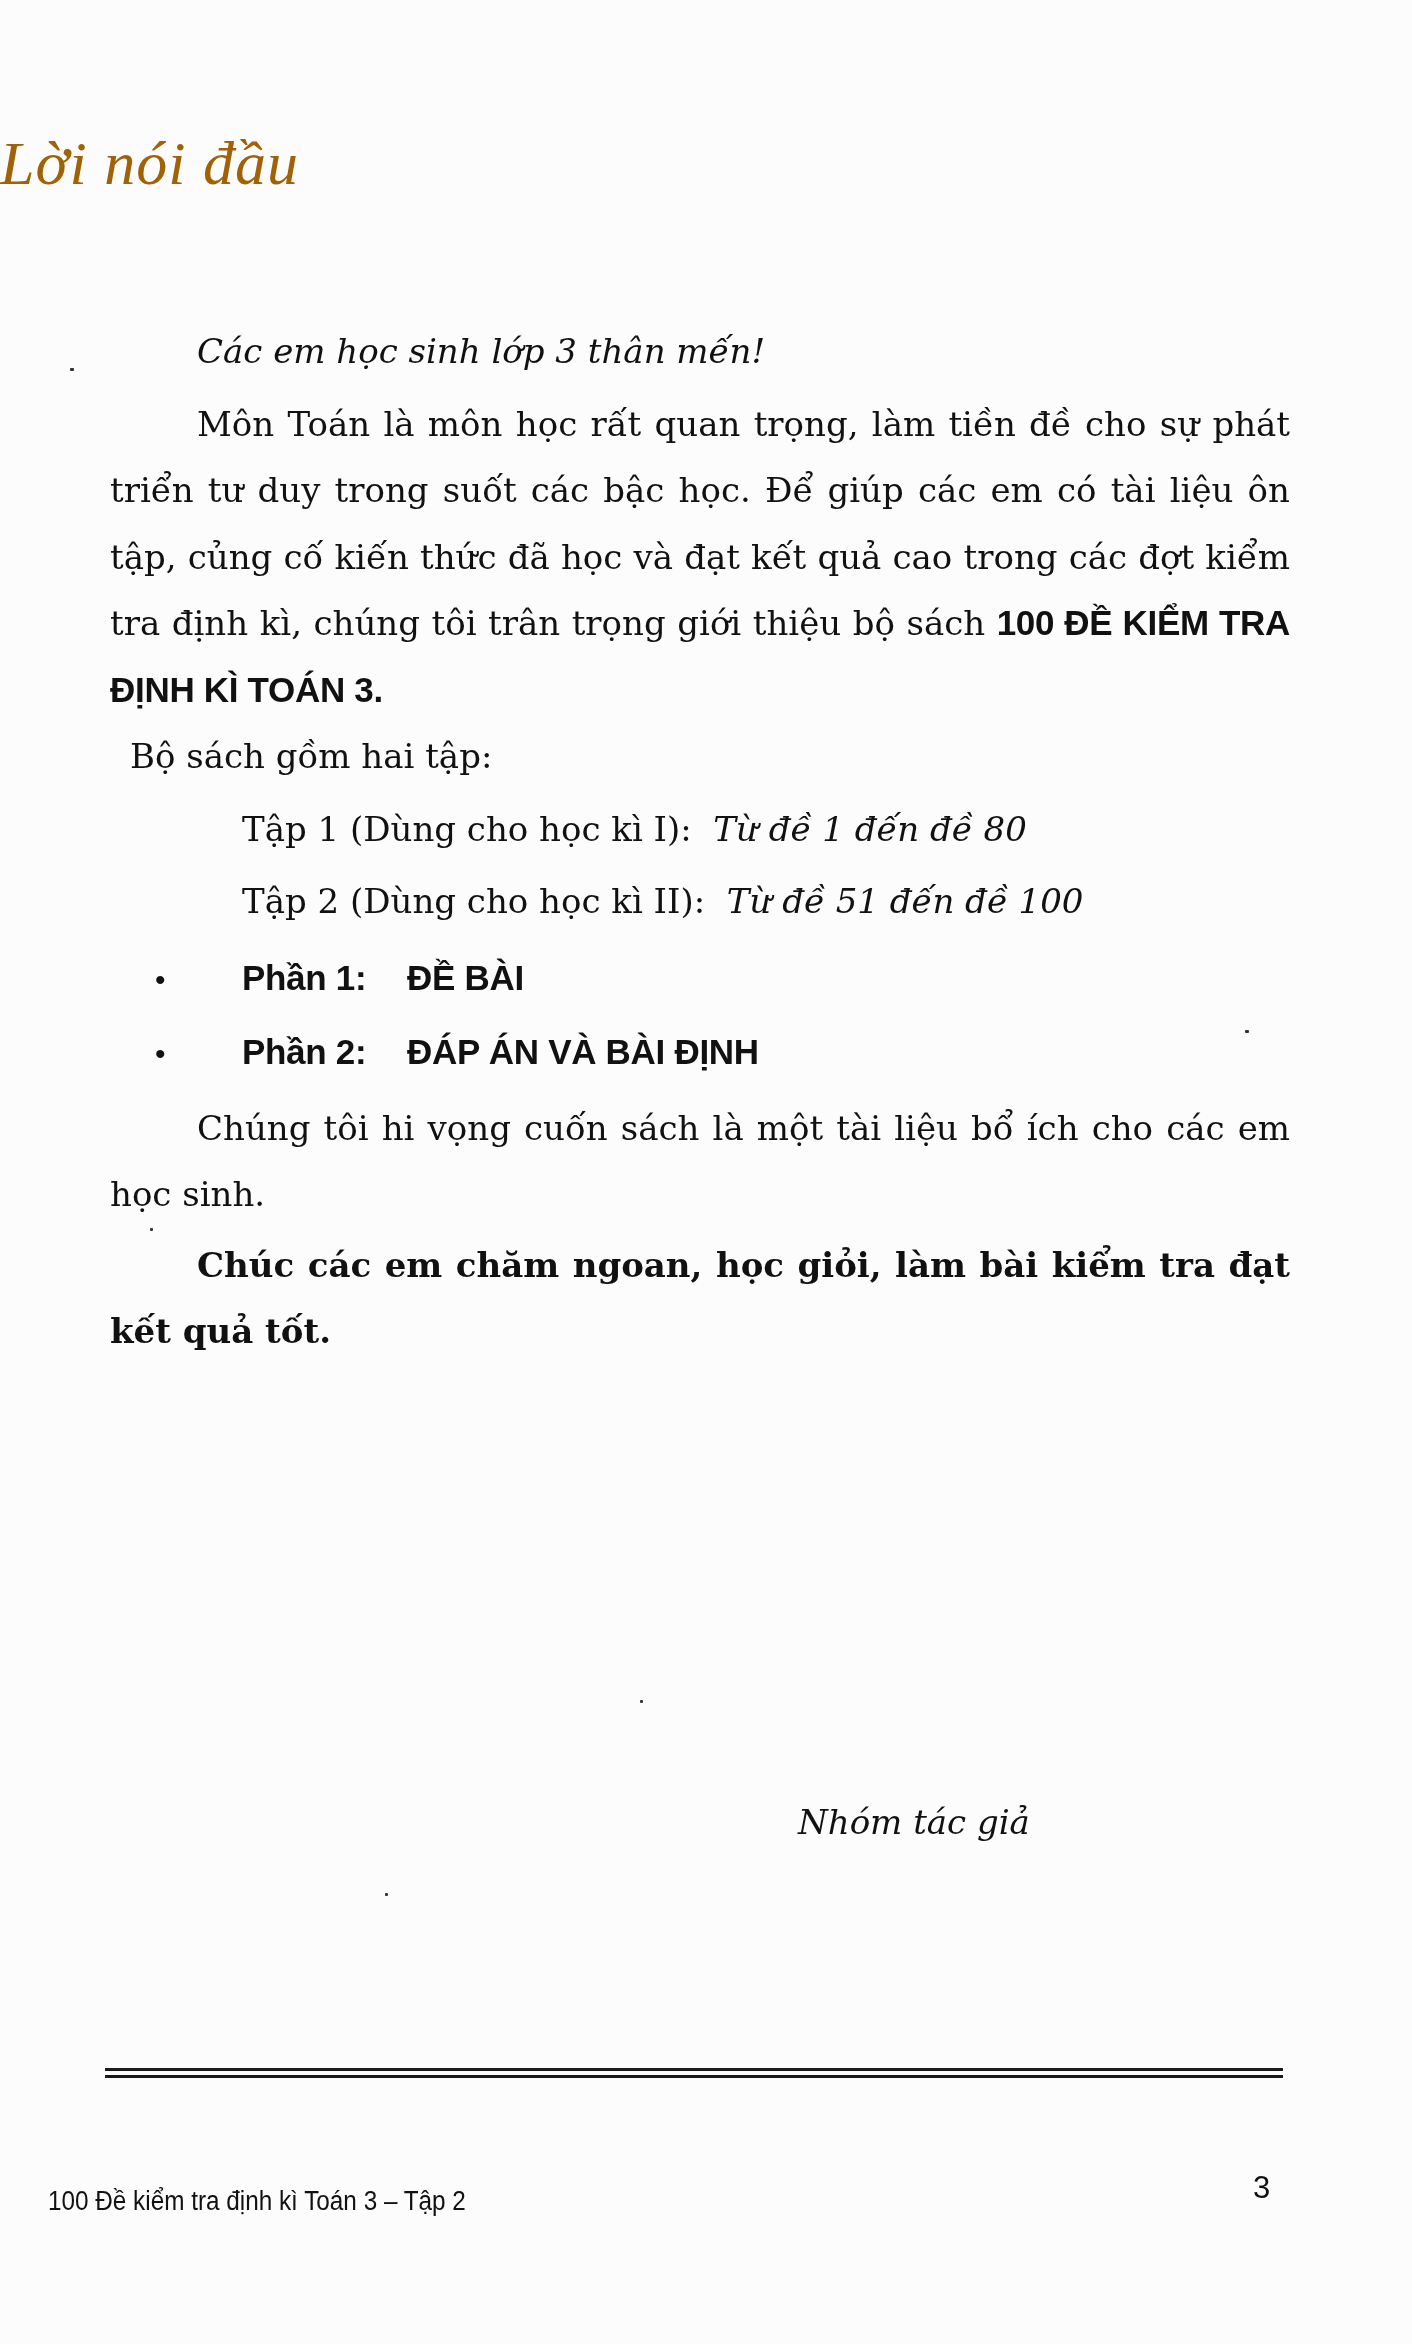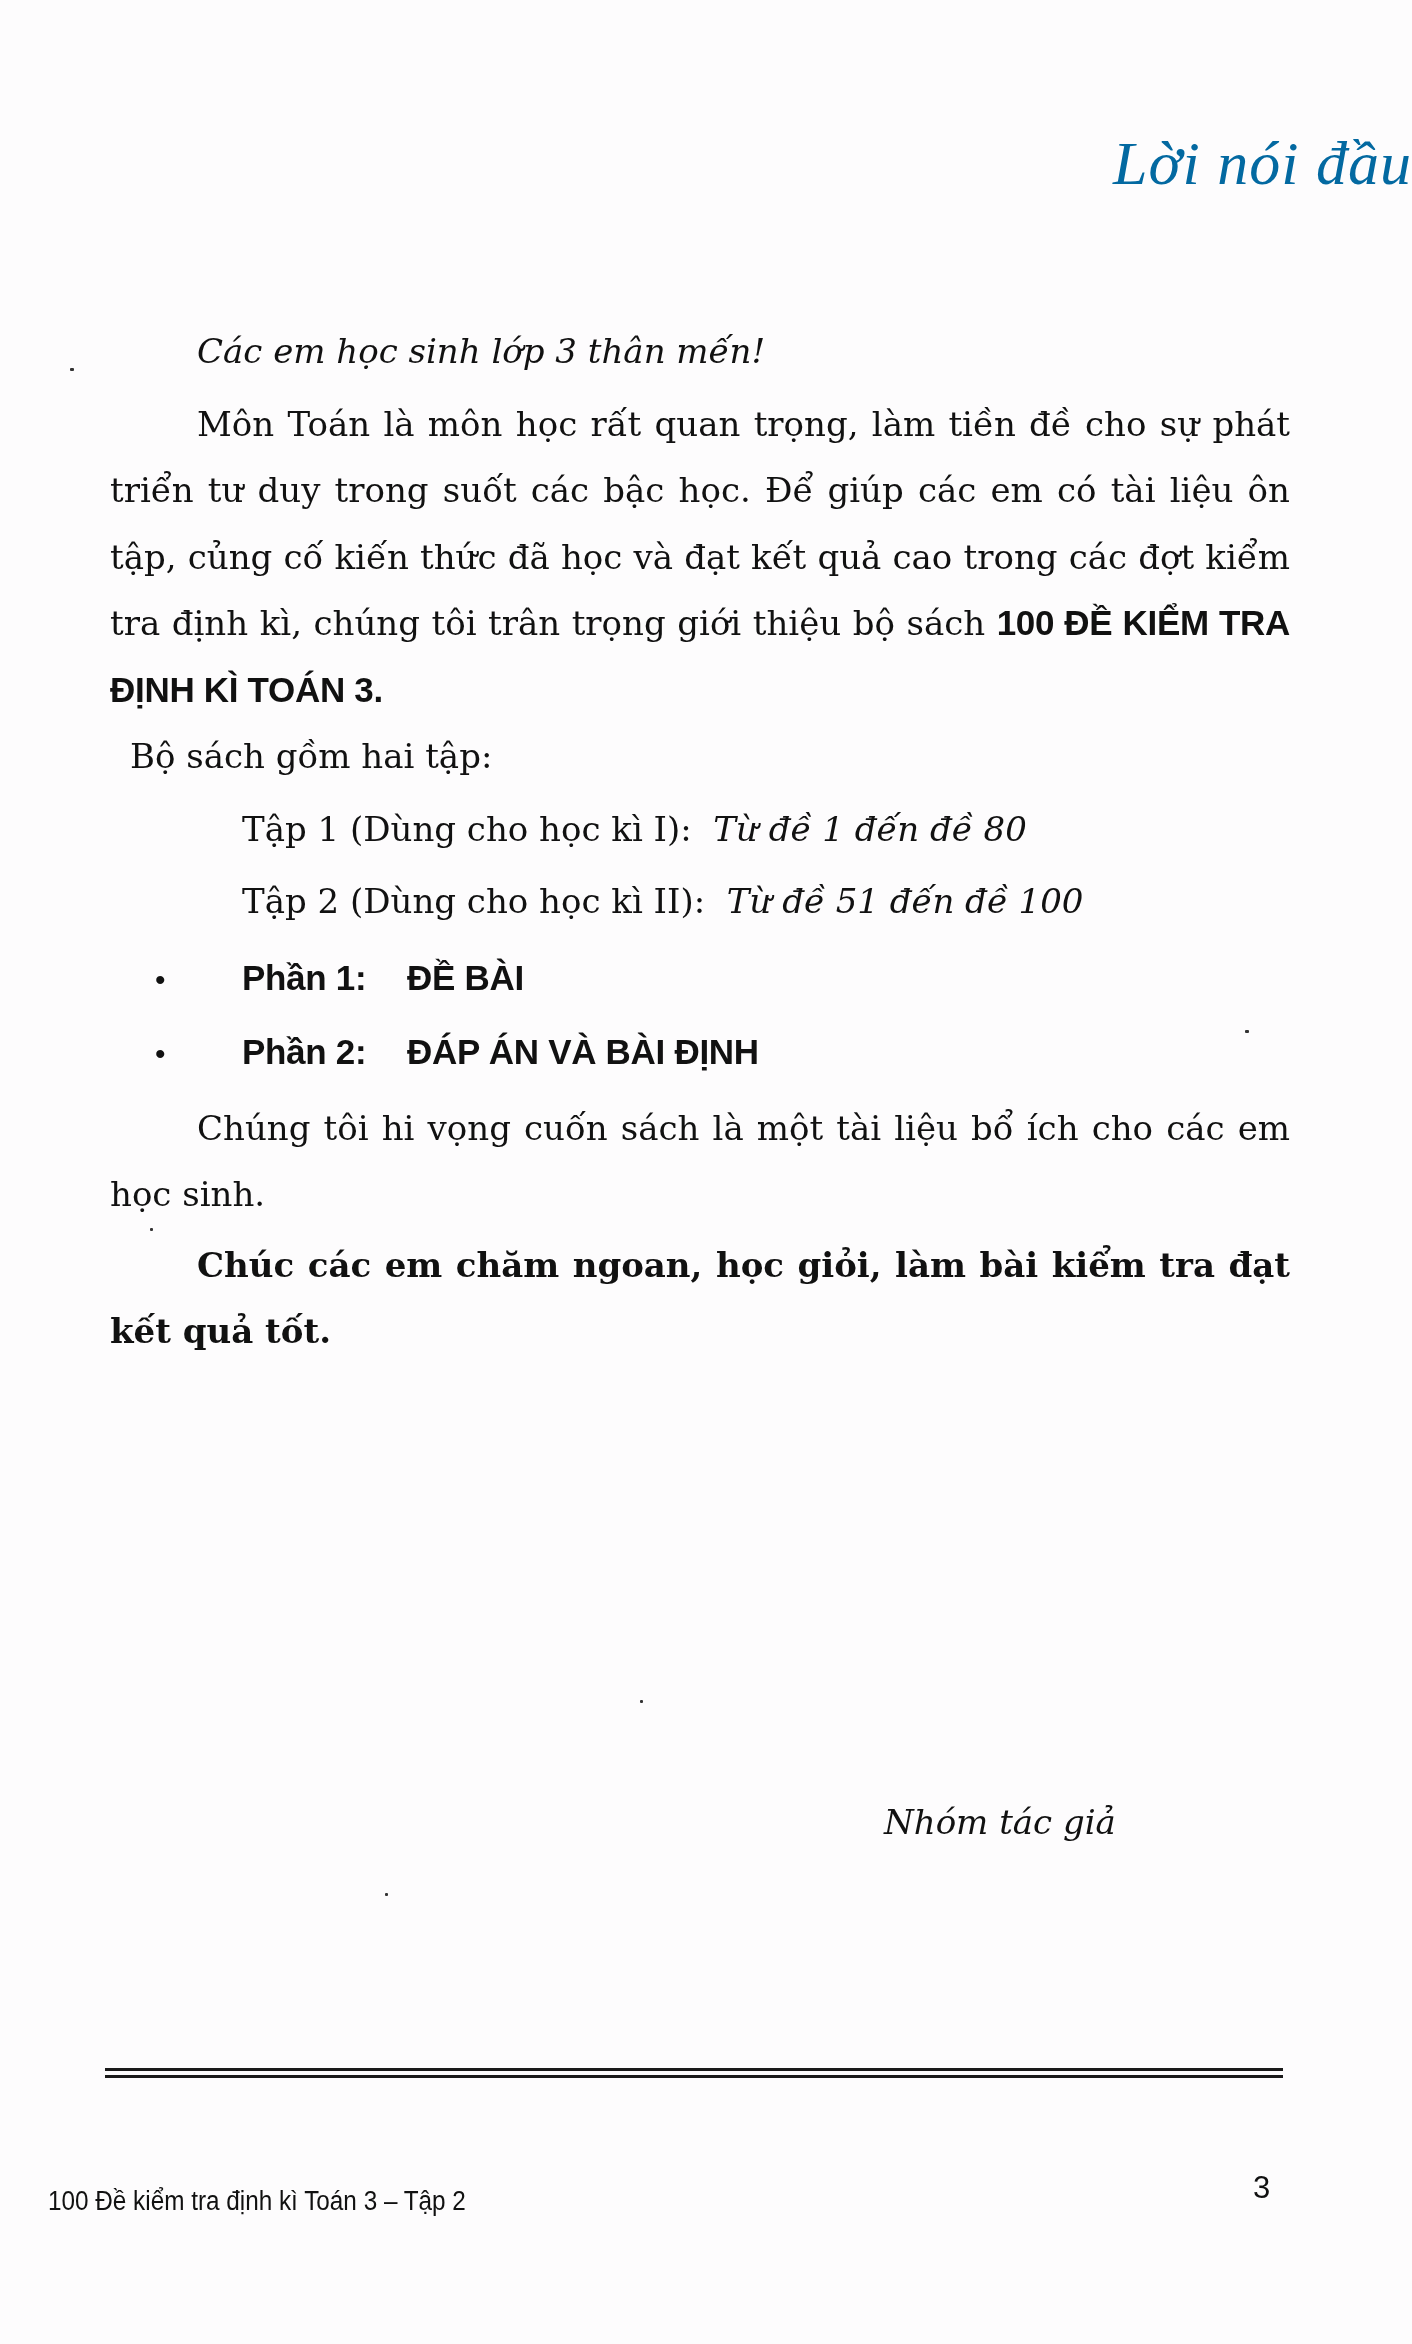--- a/index.html
+++ b/index.html
@@ -13,27 +13,27 @@
       position: relative;
       overflow: hidden;
       color: #111;
       font-family: "DejaVu Serif", "Liberation Serif", serif;
     }
     .page-title {
       position: absolute;
       top: 128px;
       left: 0;
       width: 1412px;
-      text-align: right;
+      text-align: left;
       font-family: "Liberation Serif", "DejaVu Serif", serif;
       font-style: italic;
       font-size: 62px;
       font-weight: normal;
       letter-spacing: 1px;
-      color: #0369a1;
+      color: #a16207;
       margin: 0;
     }
     .body-text {
       position: absolute;
       left: 110px;
       width: 1180px;
       top: 318px;
       font-size: 34px;
       line-height: 66.5px;
       text-align: justify;
@@ -79,21 +79,21 @@
       box-sizing: border-box;
       font-family: "Liberation Sans", sans-serif;
       font-size: 30px;
     }
     .part-label {
       width: 165px;
     }
     .signature {
       position: absolute;
       top: 1802px;
-      left: 884px;
+      left: 798px;
       font-style: italic;
       font-size: 34px;
     }
     .divider {
       position: absolute;
       top: 2068px;
       left: 105px;
       width: 1178px;
       height: 4px;
       border-top: 3px solid #1a1a1a;

